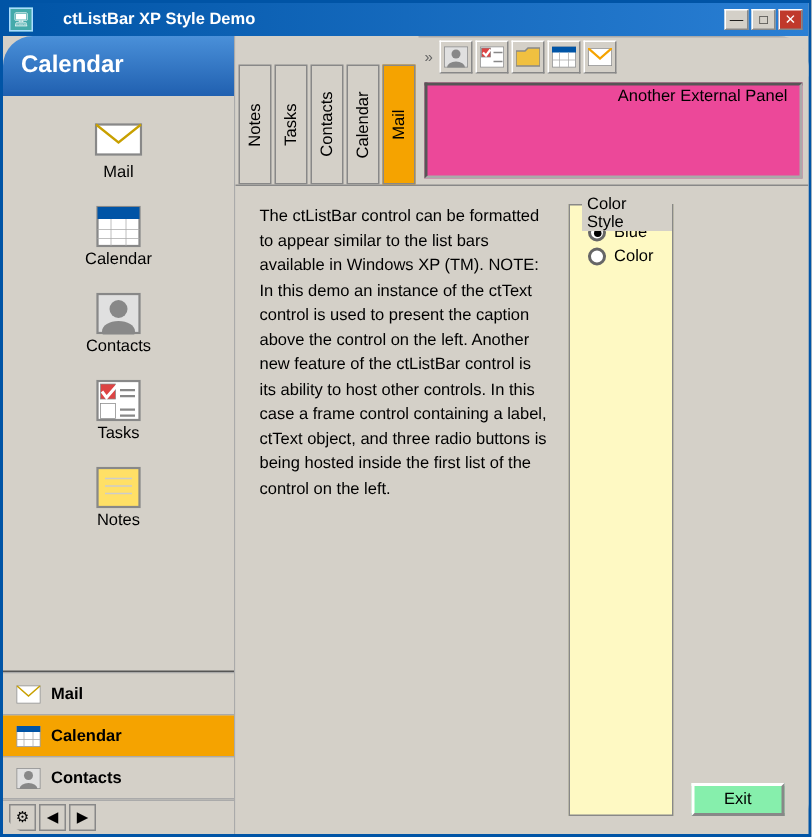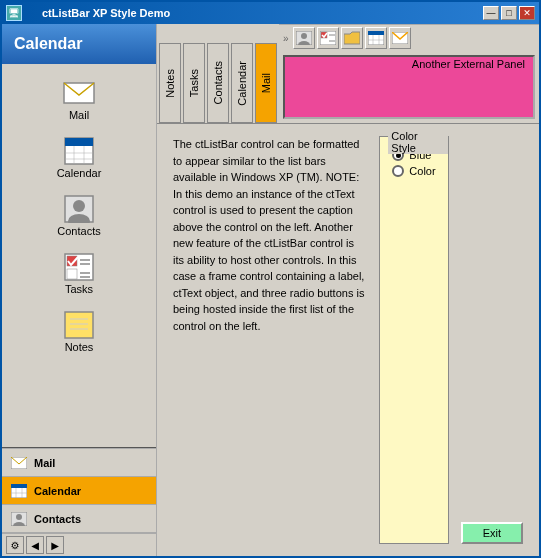--- a/index.html
+++ b/index.html
@@ -75,20 +75,21 @@
     .title-btn.close-btn {
       background: #c0392b;
       color: white;
     }
 
     
     .main-area {
       display: flex;
       flex: 1;
       overflow: hidden;
+      border-radius: 20px;
     }
 
     
     .sidebar {
       width: 155px;
       background: #d4d0c8;
       display: flex;
       flex-direction: column;
       border-right: 1px solid #aaa;
     }

